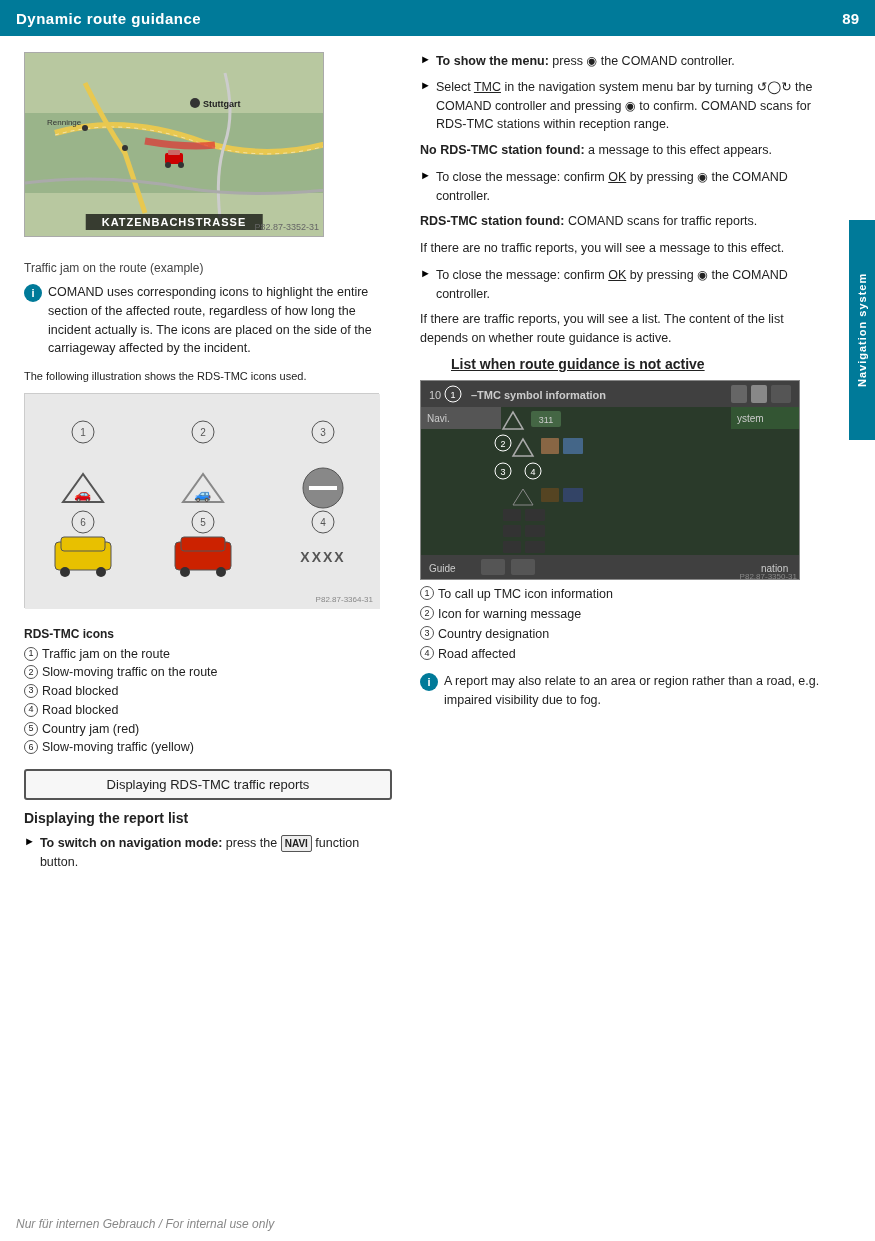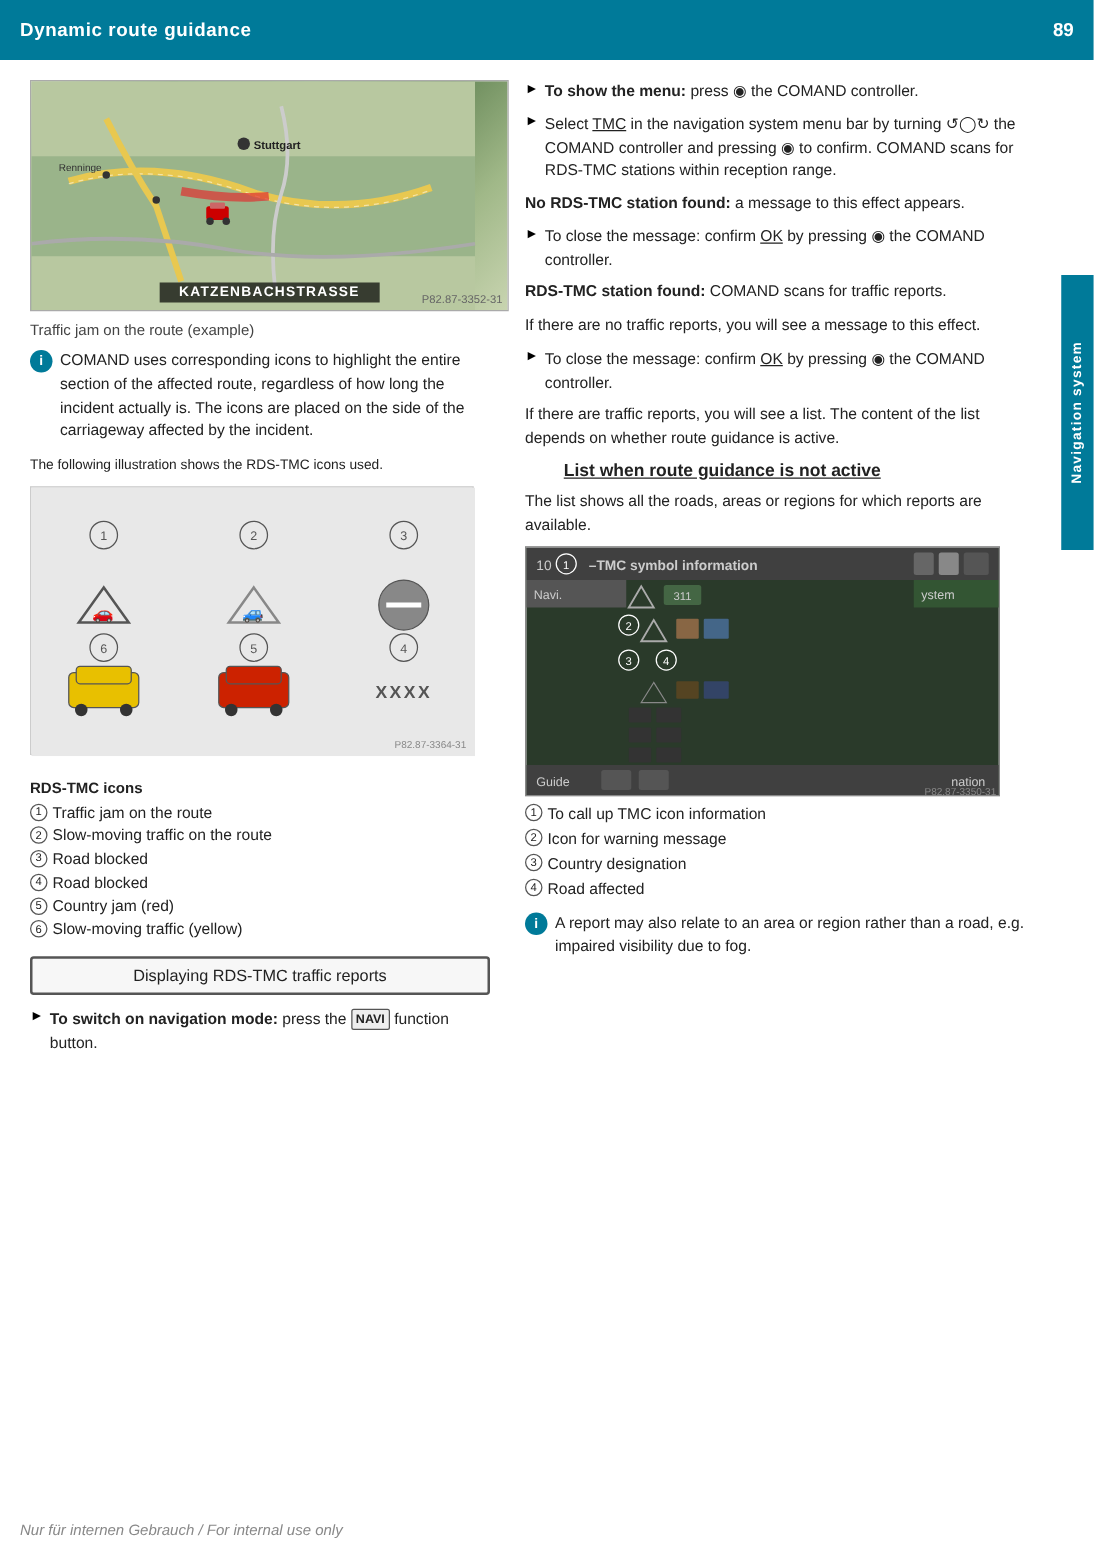--- a/index.html
+++ b/index.html
@@ -12,21 +12,21 @@
       color: #222;
       position: relative;
     }
 
     
     .page-header {
       display: flex;
       align-items: center;
       justify-content: space-between;
       background: #007a99;
-      height: 48px;
+      height: 36px;
       padding: 0 16px;
     }
     .page-header .title {
       color: #fff;
       font-size: 15px;
       font-weight: bold;
       letter-spacing: 0.5px;
     }
     .page-header .page-num {
       color: #fff;
@@ -70,27 +70,27 @@
     }
 
     .right-column {
       width: 425px;
       padding: 16px 14px 16px 10px;
       border-left: none;
     }
 
     
     .map-image {
-      width: 383px;
+      width: 300px;
       height: 185px;
       background: linear-gradient(135deg, #b8c8a0 0%, #7a9e6e 20%, #8fb080 40%, #6a8a5a 60%, #a0b888 80%, #c8d4b0 100%);
       border: 1px solid #aaa;
       position: relative;
       overflow: hidden;
-      margin-bottom: 8px;
+      margin-bottom: 24px;
     }
     .map-image .map-label {
       position: absolute;
       bottom: 6px;
       left: 50%;
       transform: translateX(-50%);
       background: rgba(0,0,0,0.7);
       color: #fff;
       font-size: 11px;
       font-weight: bold;
@@ -437,20 +437,21 @@
         <span>Slow-moving traffic (yellow)</span>
       </li>
     </ul>
 
     
     <div class="display-section-box">
       <div class="display-section-title">Displaying RDS-TMC traffic reports</div>
     </div>
 
     
+    <div class="subsection-title">Displaying the report list</div>
 
     
     <div class="bullet-item">
       <span class="bullet-arrow">►</span>
       <span class="bullet-text">
         <span class="bold-label">To switch on navigation mode:</span>
         press the <span class="navi-box">NAVI</span> function button.
       </span>
     </div>
 
@@ -493,21 +494,20 @@
       <span class="bullet-arrow">►</span>
       <span class="bullet-text">
         To close the message: confirm <span class="underline-label">OK</span> by pressing ◉ the COMAND controller.
       </span>
     </div>
 
     <div class="right-section-text">If there are traffic reports, you will see a list. The content of the list depends on whether route guidance is active.</div>
 
     <div class="highlight-heading">List when route guidance is not active</div>
 
-    <div class="right-section-text">The list shows all the roads, areas or regions for which reports are available.</div>
 
     <div class="tmc-screenshot">
       <svg width="100%" height="200" style="position:absolute;top:0;left:0;">
 
         <rect width="380" height="200" fill="#2a3a2a"></rect>
 
         <rect width="380" height="26" fill="#404040"></rect>
 
         <text x="8" y="18" font-size="11" fill="#ccc">10</text>
         <circle cx="32" cy="13" r="8" fill="none" stroke="#fff" stroke-width="1"></circle>

